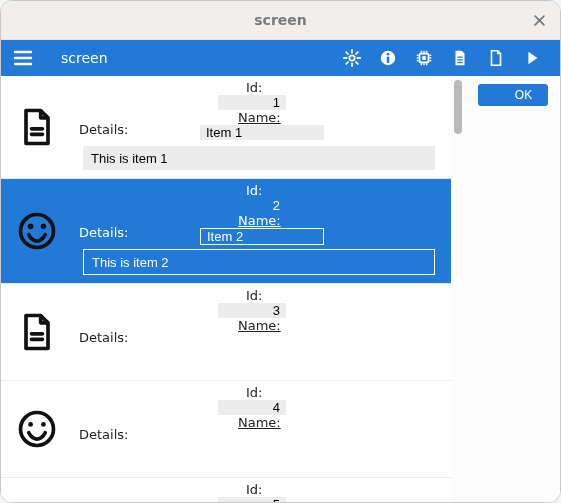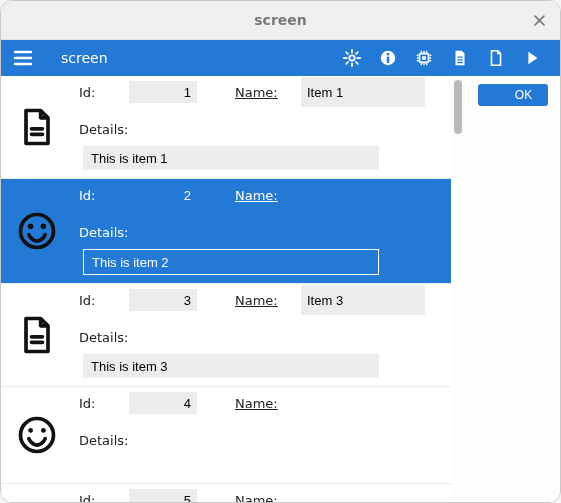--- a/index.html
+++ b/index.html
@@ -120,21 +120,22 @@
   }
   .row .icon-cell svg { width: 44px; height: 44px; }
   .row .fields {
     flex: 1;
     padding: 4px 6px 8px 6px;
   }
   .line1 {
     display: flex;
     align-items: center;
     height: 24px;
-    gap: 18px;
+    gap: 0;
+    flex-direction: column;
   }
   .label {
     font-size: 13px;
   }
   .id-label { width: 32px; }
   .id-input {
     width: 68px;
     height: 22px;
     border: none;
     background: #ececec;
@@ -156,21 +157,21 @@
   }
   .line2 {
     height: 22px;
     display: flex;
     align-items: center;
     font-size: 13px;
     margin-top: 14px;
   }
   .line3 { margin-top: 6px; }
   .details-input {
-    width: 296px;
+    width: 352px;
     height: 24px;
     border: none;
     background: #ececec;
     padding: 12px 8px;
     font-size: 13px;
     box-sizing: border-box;
     margin-left: 4px;
   }
 
   
@@ -319,46 +320,45 @@
                 <circle cx="17" cy="19" r="2.6" fill="#111"></circle>
                 <circle cx="31" cy="19" r="2.6" fill="#111"></circle>
                 <path d="M15 28c2 5 7 7 9 7s7-2 9-7" fill="none" stroke="#111" stroke-width="4" stroke-linecap="round"></path>
               </svg>
             </div>
             <div class="fields">
               <div class="line1">
                 <span class="label id-label">Id:</span>
                 <input class="id-input" value="2" style="">
                 <span class="label name-label">Name:</span>
+                <input class="name-input" value="Item 2" style="">
               </div>
               <div class="line2">
                 <span class="label">Details:</span>
               </div>
               <div class="line3"><input class="details-input" value="This is item 2" style=""></div>
             </div>
           </div>
           <div class="row">
             <div class="icon-cell">
               <svg viewBox="0 0 48 48">
                 <path d="M12 6h16l8 8v28H12z" fill="none" stroke="#111" stroke-width="4" stroke-linejoin="round"></path>
                 <path d="M28 6v8h8" fill="none" stroke="#111" stroke-width="4" stroke-linejoin="round"></path>
                 <path d="M18 26h12M18 32h12" stroke="#111" stroke-width="4" stroke-linecap="round"></path>
               </svg>
             </div>
             <div class="fields">
               <div class="line1">
                 <span class="label id-label">Id:</span>
                 <input class="id-input" value="3" style="">
                 <span class="label name-label">Name:</span>
-                <input class="name-input" value="Item 3" style="">
               </div>
               <div class="line2">
                 <span class="label">Details:</span>
               </div>
-              <div class="line3"><input class="details-input" value="This is item 3" style=""></div>
             </div>
           </div>
           <div class="row">
             <div class="icon-cell">
               <svg viewBox="0 0 48 48">
                 <circle cx="24" cy="24" r="18" fill="none" stroke="#111" stroke-width="4"></circle>
                 <circle cx="17" cy="19" r="2.6" fill="#111"></circle>
                 <circle cx="31" cy="19" r="2.6" fill="#111"></circle>
                 <path d="M15 28c2 5 7 7 9 7s7-2 9-7" fill="none" stroke="#111" stroke-width="4" stroke-linecap="round"></path>
               </svg>

